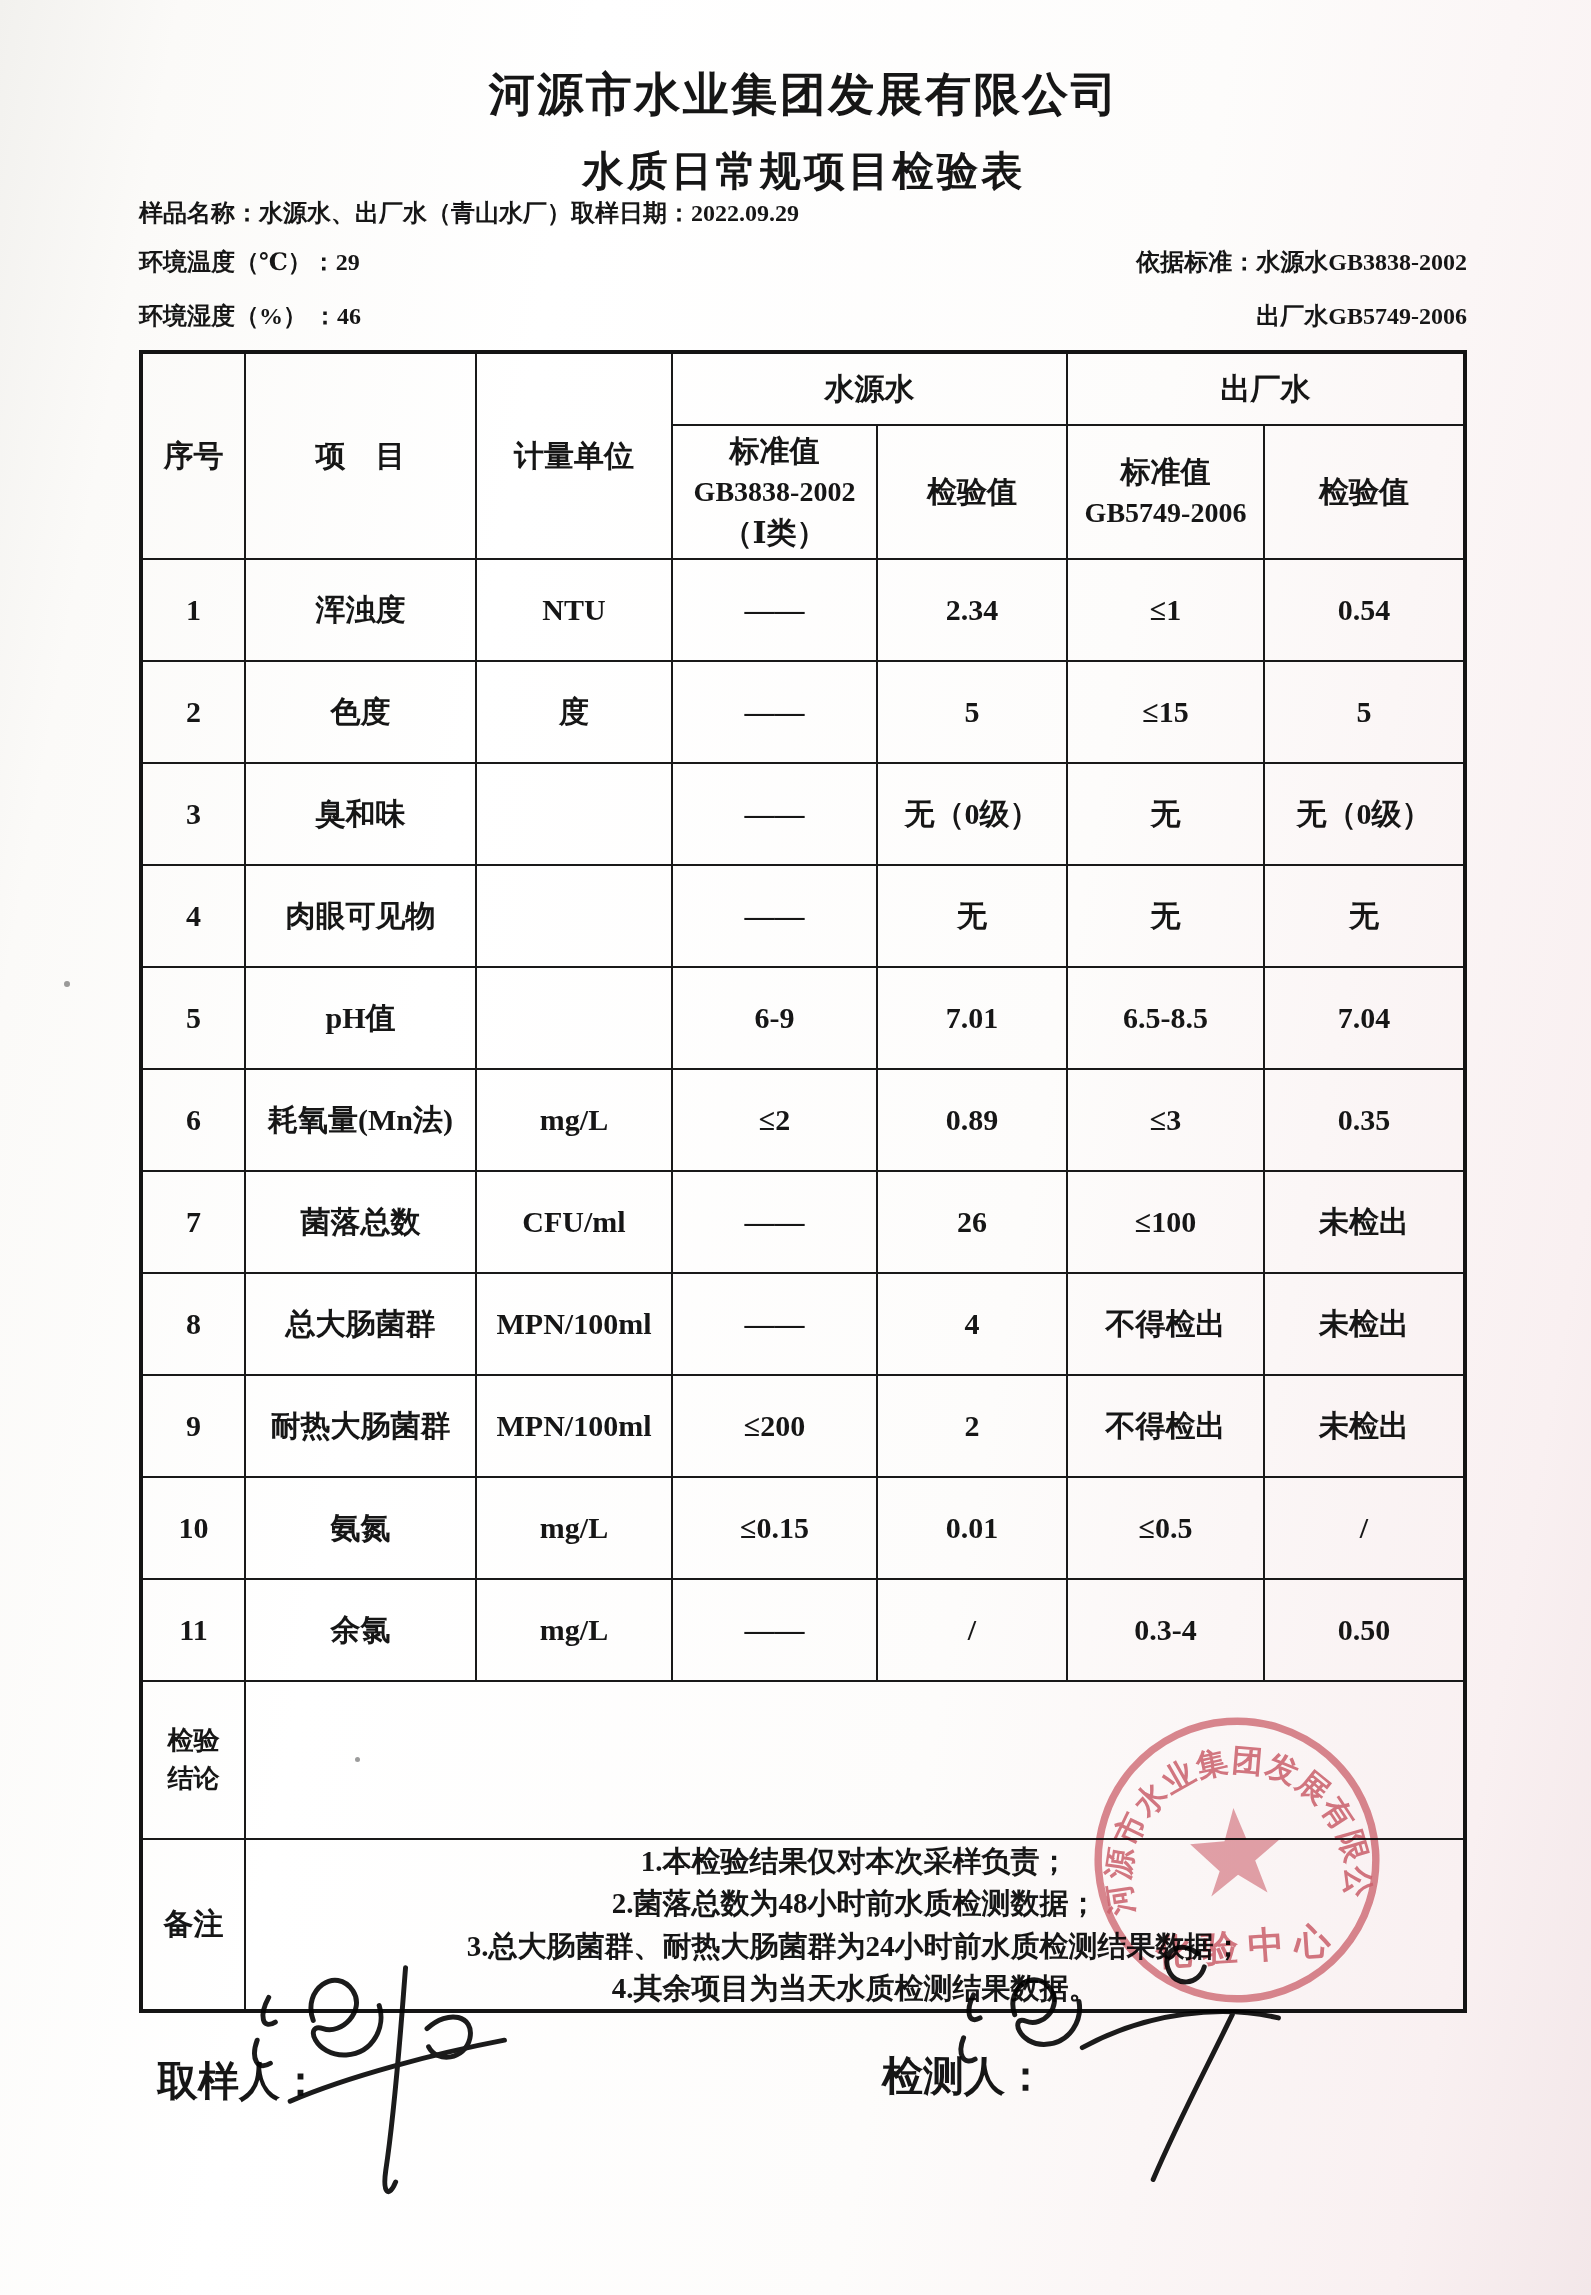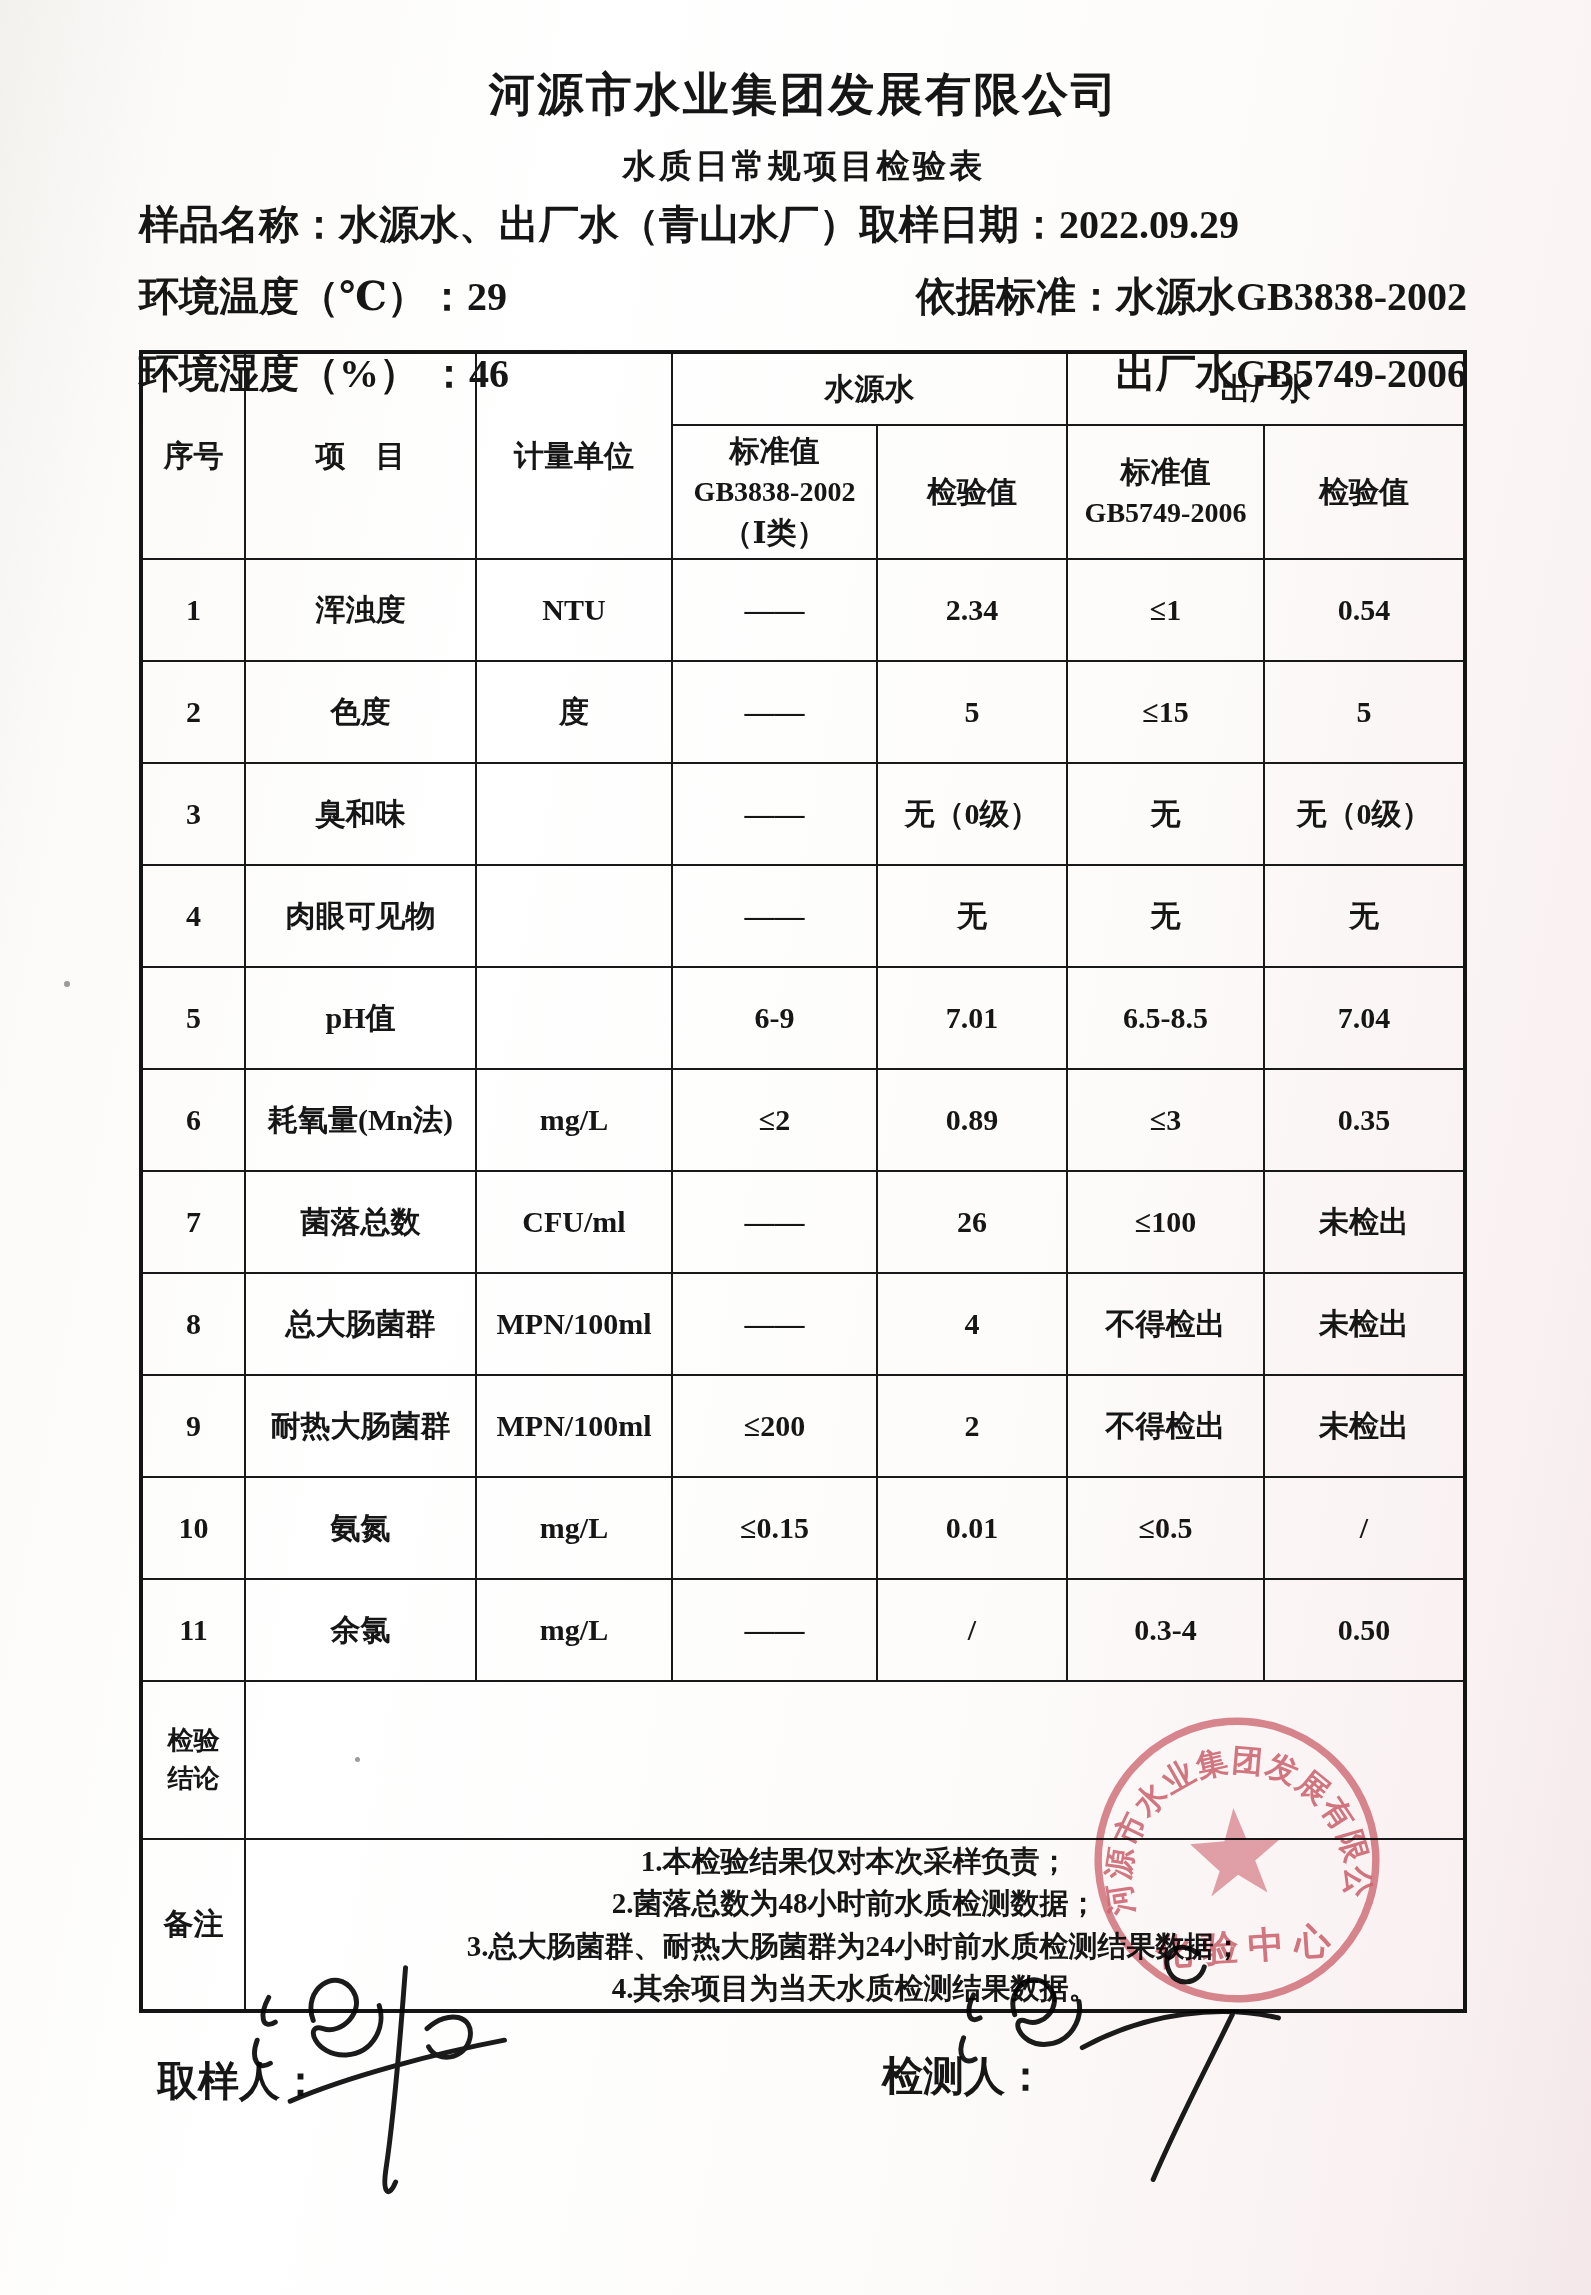--- a/index.html
+++ b/index.html
@@ -11,23 +11,23 @@
       linear-gradient(100deg, #f2f1ee 0%, #fbfaf8 9%, #ffffff 30%, #fdfcfb 62%, #f9f0f1 90%, #f3e7e9 100%);
     position:relative;
     overflow:hidden;
     -webkit-font-smoothing:antialiased;
   }
   .page { position:absolute; inset:0; }
 
   
   .doc-head { position:absolute; left:135px; top:64px; width:1338px; text-align:center; }
   .doc-title { font-size:46px; font-weight:bold; letter-spacing:2.5px; }
-  .doc-subtitle { margin-top:18px; font-size:33px; font-weight:bold; letter-spacing:3.3px; }
-
-  .info-block { position:absolute; left:139px; top:197px; width:1328px; font-size:40px; font-weight:600; }
+  .doc-subtitle { margin-top:18px; font-size:41px; font-weight:bold; letter-spacing:3.3px; }
+
+  .info-block { position:absolute; left:139px; top:197px; width:1328px; font-size:24px; font-weight:600; }
   .info-row { display:flex; align-items:baseline; margin-bottom:14px; white-space:nowrap; }
   .info-row .spacer { flex:1; }
   .info-row2 { margin-top:17.3px; }
   .info-row3 { margin-top:21.5px; }
 
   
   table.main { position:absolute; left:139px; top:350px; width:1323px; border-collapse:collapse; table-layout:fixed; }
   table.main td, table.main th {
     border:2.5px solid #191919;
     text-align:center; vertical-align:middle;

